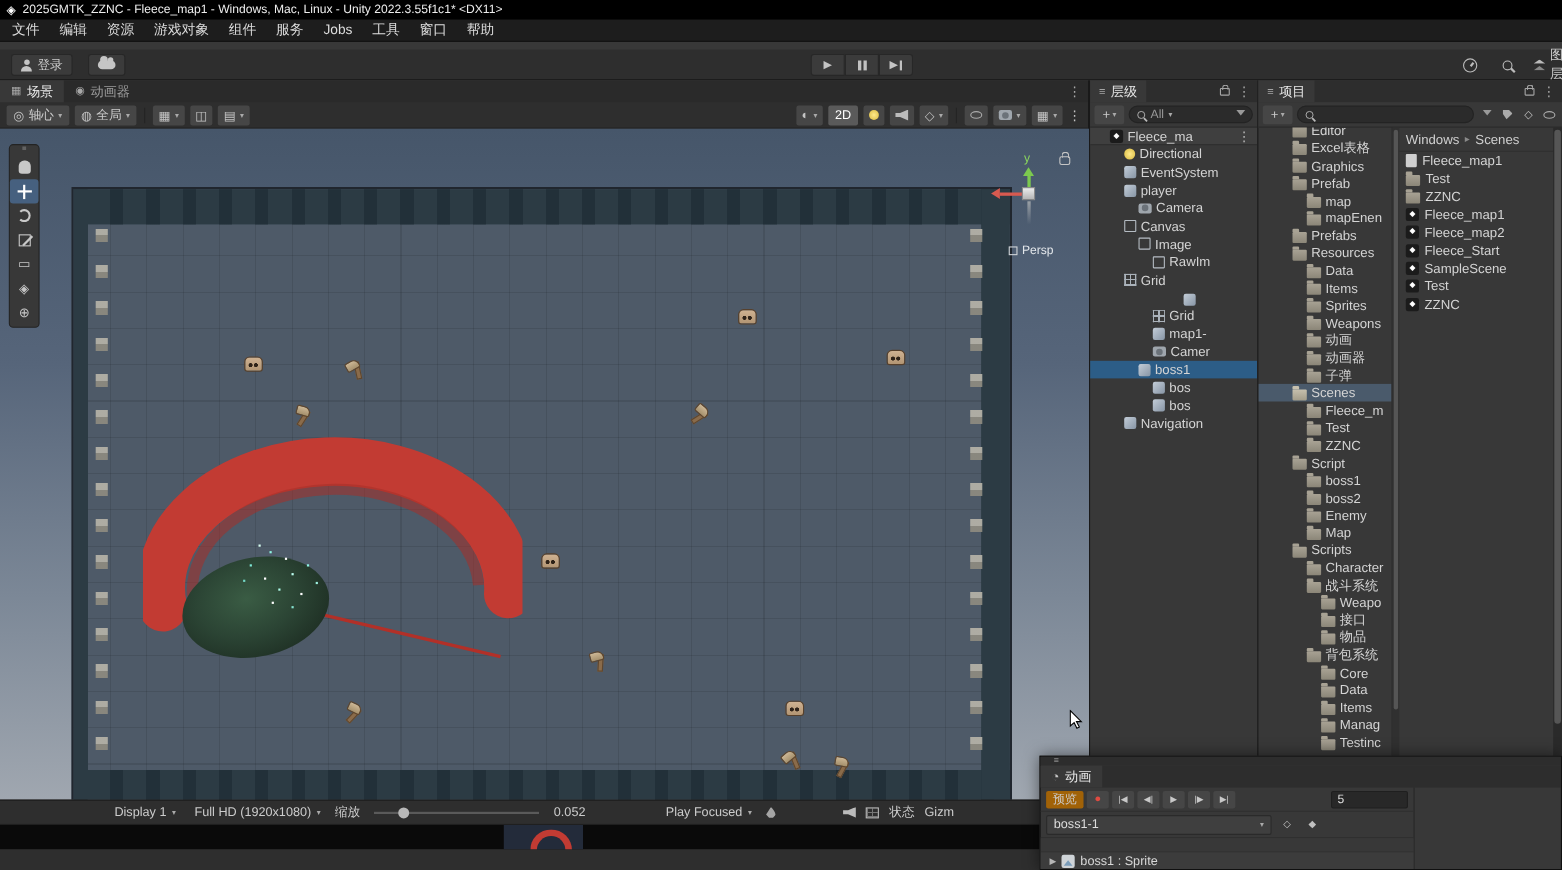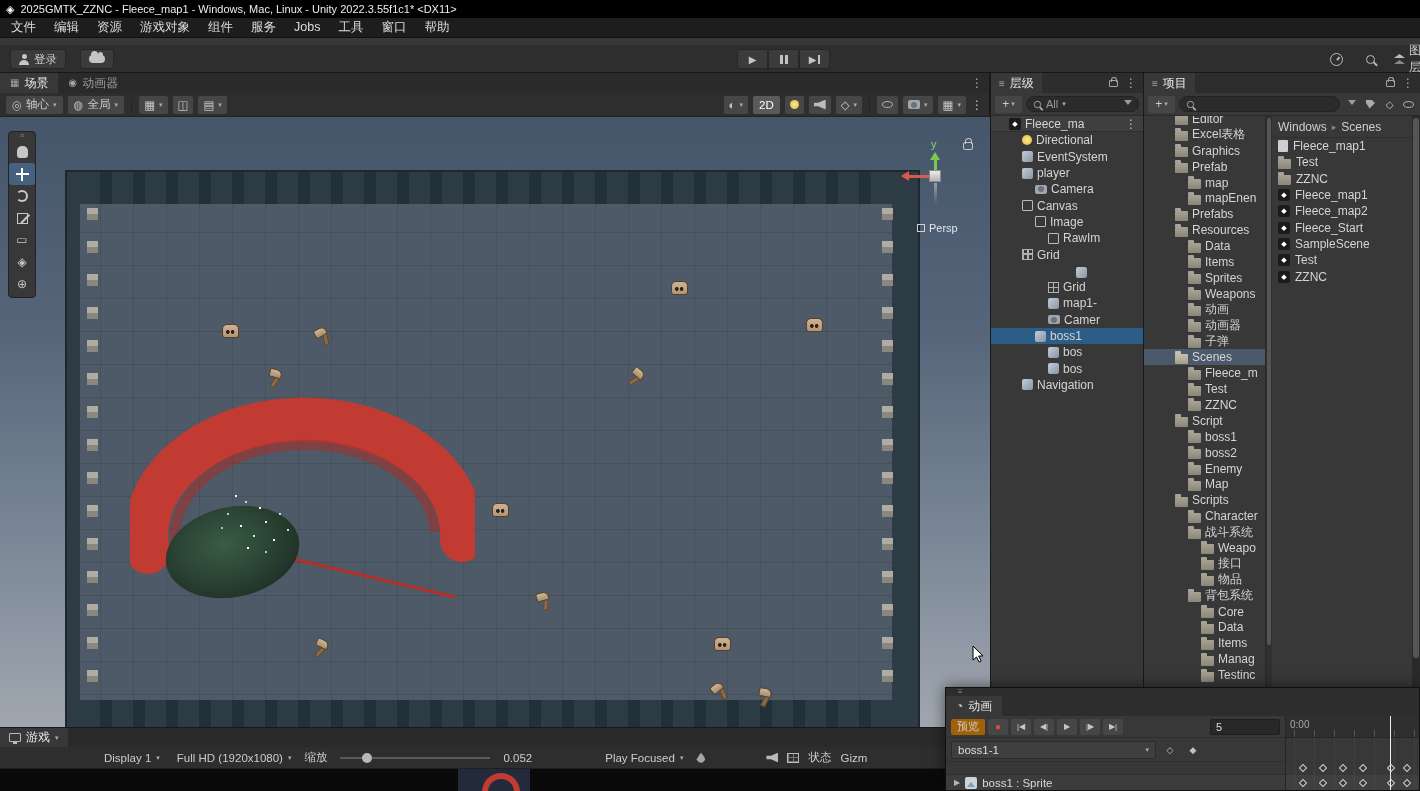--- a/index.html
+++ b/index.html
@@ -420,27 +420,20 @@
           <span class="gz-dline"></span>
           <div class="gz-persp">
             <span class="gz-minicube"></span>
             <span>Persp</span>
           </div>
         </div>
       </div>
     </div>
 
     <div class="game-pane">
-      <div class="game-tabbar">
-        <div class="game-tab">
-          <span class="icn i-monitor"></span>
-          <span>游戏</span>
-          <span class="caret">▾</span>
-        </div>
-      </div>
       <div class="game-toolbar">
         <div class="gt-dd" style="margin-left:100px">
           <span>Display 1</span>
           <span class="caret">▾</span>
         </div>
         <div class="gt-dd">
           <span>Full HD (1920x1080)</span>
           <span class="caret">▾</span>
         </div>
         <span>缩放</span>
@@ -895,40 +888,20 @@
                 <span>◆</span>
               </span>
           </div>
           <div class="aw-dope"></div>
           <div class="aw-prop">
             <span class="fold">▶</span>
             <span class="icn i-sprite"></span>
             <span>boss1 : Sprite</span>
           </div>
         </div>
-        <div class="aw-right">
-          <div class="aw-ruler">
-            <span class="rlabel">0:00</span>
-          </div>
-          <div class="aw-grid"></div>
-          <div class="aw-propband"></div>
-          <div class="playhead" style="left: 104px;"></div>
-        <div class="kf" style="left: 14px; top: 49px;"></div>
-            <div class="kf" style="left: 14px; top: 64px;"></div>
-            <div class="kf" style="left: 34px; top: 49px;"></div>
-            <div class="kf" style="left: 34px; top: 64px;"></div>
-            <div class="kf" style="left: 54px; top: 49px;"></div>
-            <div class="kf" style="left: 54px; top: 64px;"></div>
-            <div class="kf" style="left: 74px; top: 49px;"></div>
-            <div class="kf" style="left: 74px; top: 64px;"></div>
-            <div class="kf" style="left: 102px; top: 49px;"></div>
-            <div class="kf" style="left: 102px; top: 64px;"></div>
-            <div class="kf" style="left: 118px; top: 49px;"></div>
-            <div class="kf" style="left: 118px; top: 64px;"></div>
-          </div>
       </div>
     </div>
 
     <svg class="cursor" width="14" height="18" viewBox="0 0 14 18">
       <polygon points="1,1 1,15 4.5,12 7,17 9.2,16 6.6,11 11,11" fill="#fff" stroke="#000" stroke-width="1"></polygon>
     </svg>
   </div>
 </div>
 
 </body></html>

